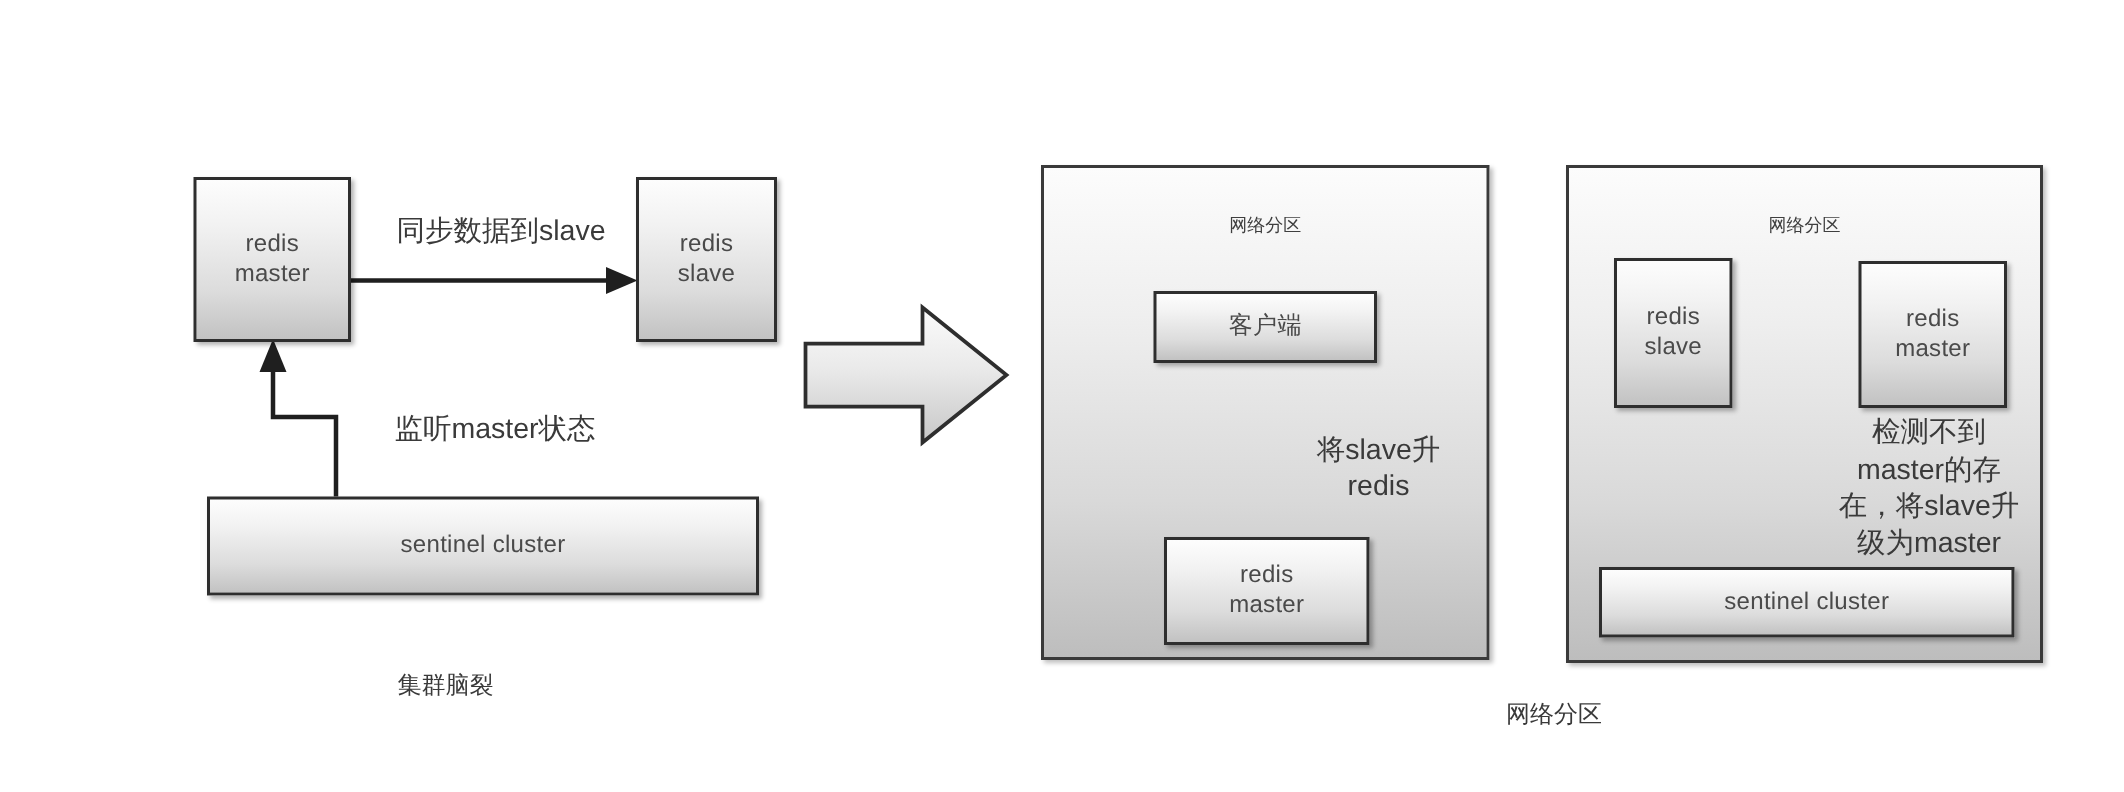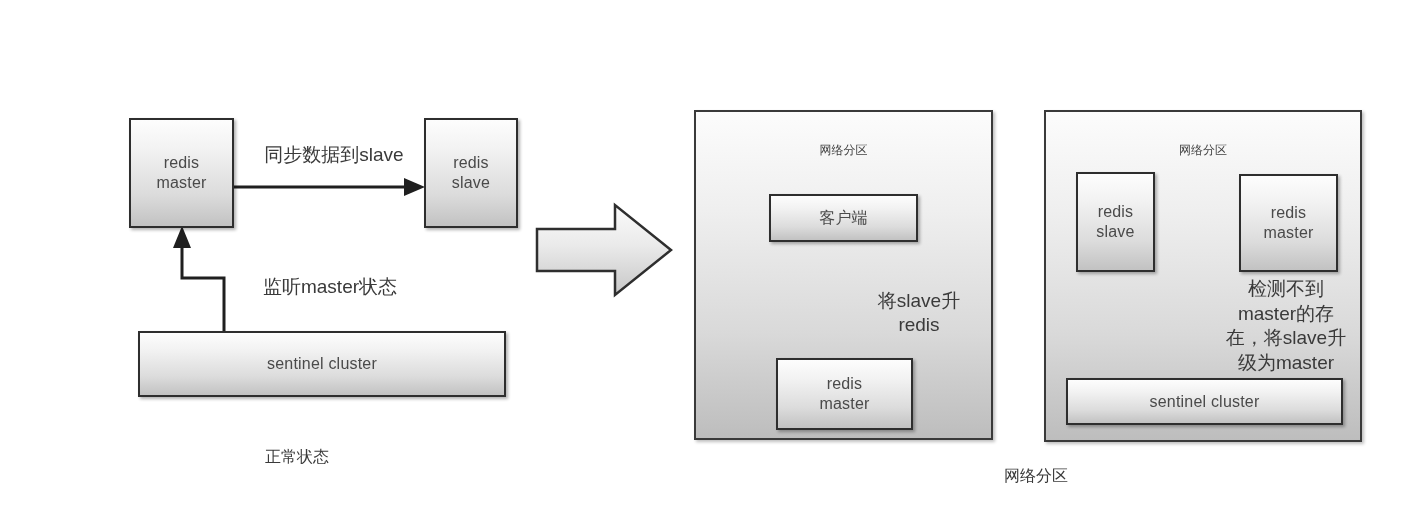--- a/index.html
+++ b/index.html
@@ -133,21 +133,21 @@
   </div>
 
   <div class="abs node" style="left:122px; top:331px; width:368px; height:66px;">
     <span>sentinel cluster</span>
   </div>
 
   <div class="edge-label" style="left:228px; top:143px; width:180px;">同步数据到slave</div>
 
   <div class="edge-label" style="left:224px; top:275px; width:180px; text-align:center;">监听master状态</div>
 
-  <div class="caption" style="left:186px; top:447px; width:190px;">正常状态</div>
+  <div class="caption" style="left:186px; top:447px; width:190px;">集群脑裂</div>
 
   <div class="abs panel" style="left:678px; top:110px; width:299px; height:330px;">
     <div class="panel-title" style="left:0; top:30px;">网络分区</div>
   </div>
 
   <div class="abs node" style="left:753px; top:194px; width:149px; height:48px;">
     <span>客户端</span>
   </div>
 
   <div class="abs node" style="left:760px; top:358px; width:137px; height:72px;">

